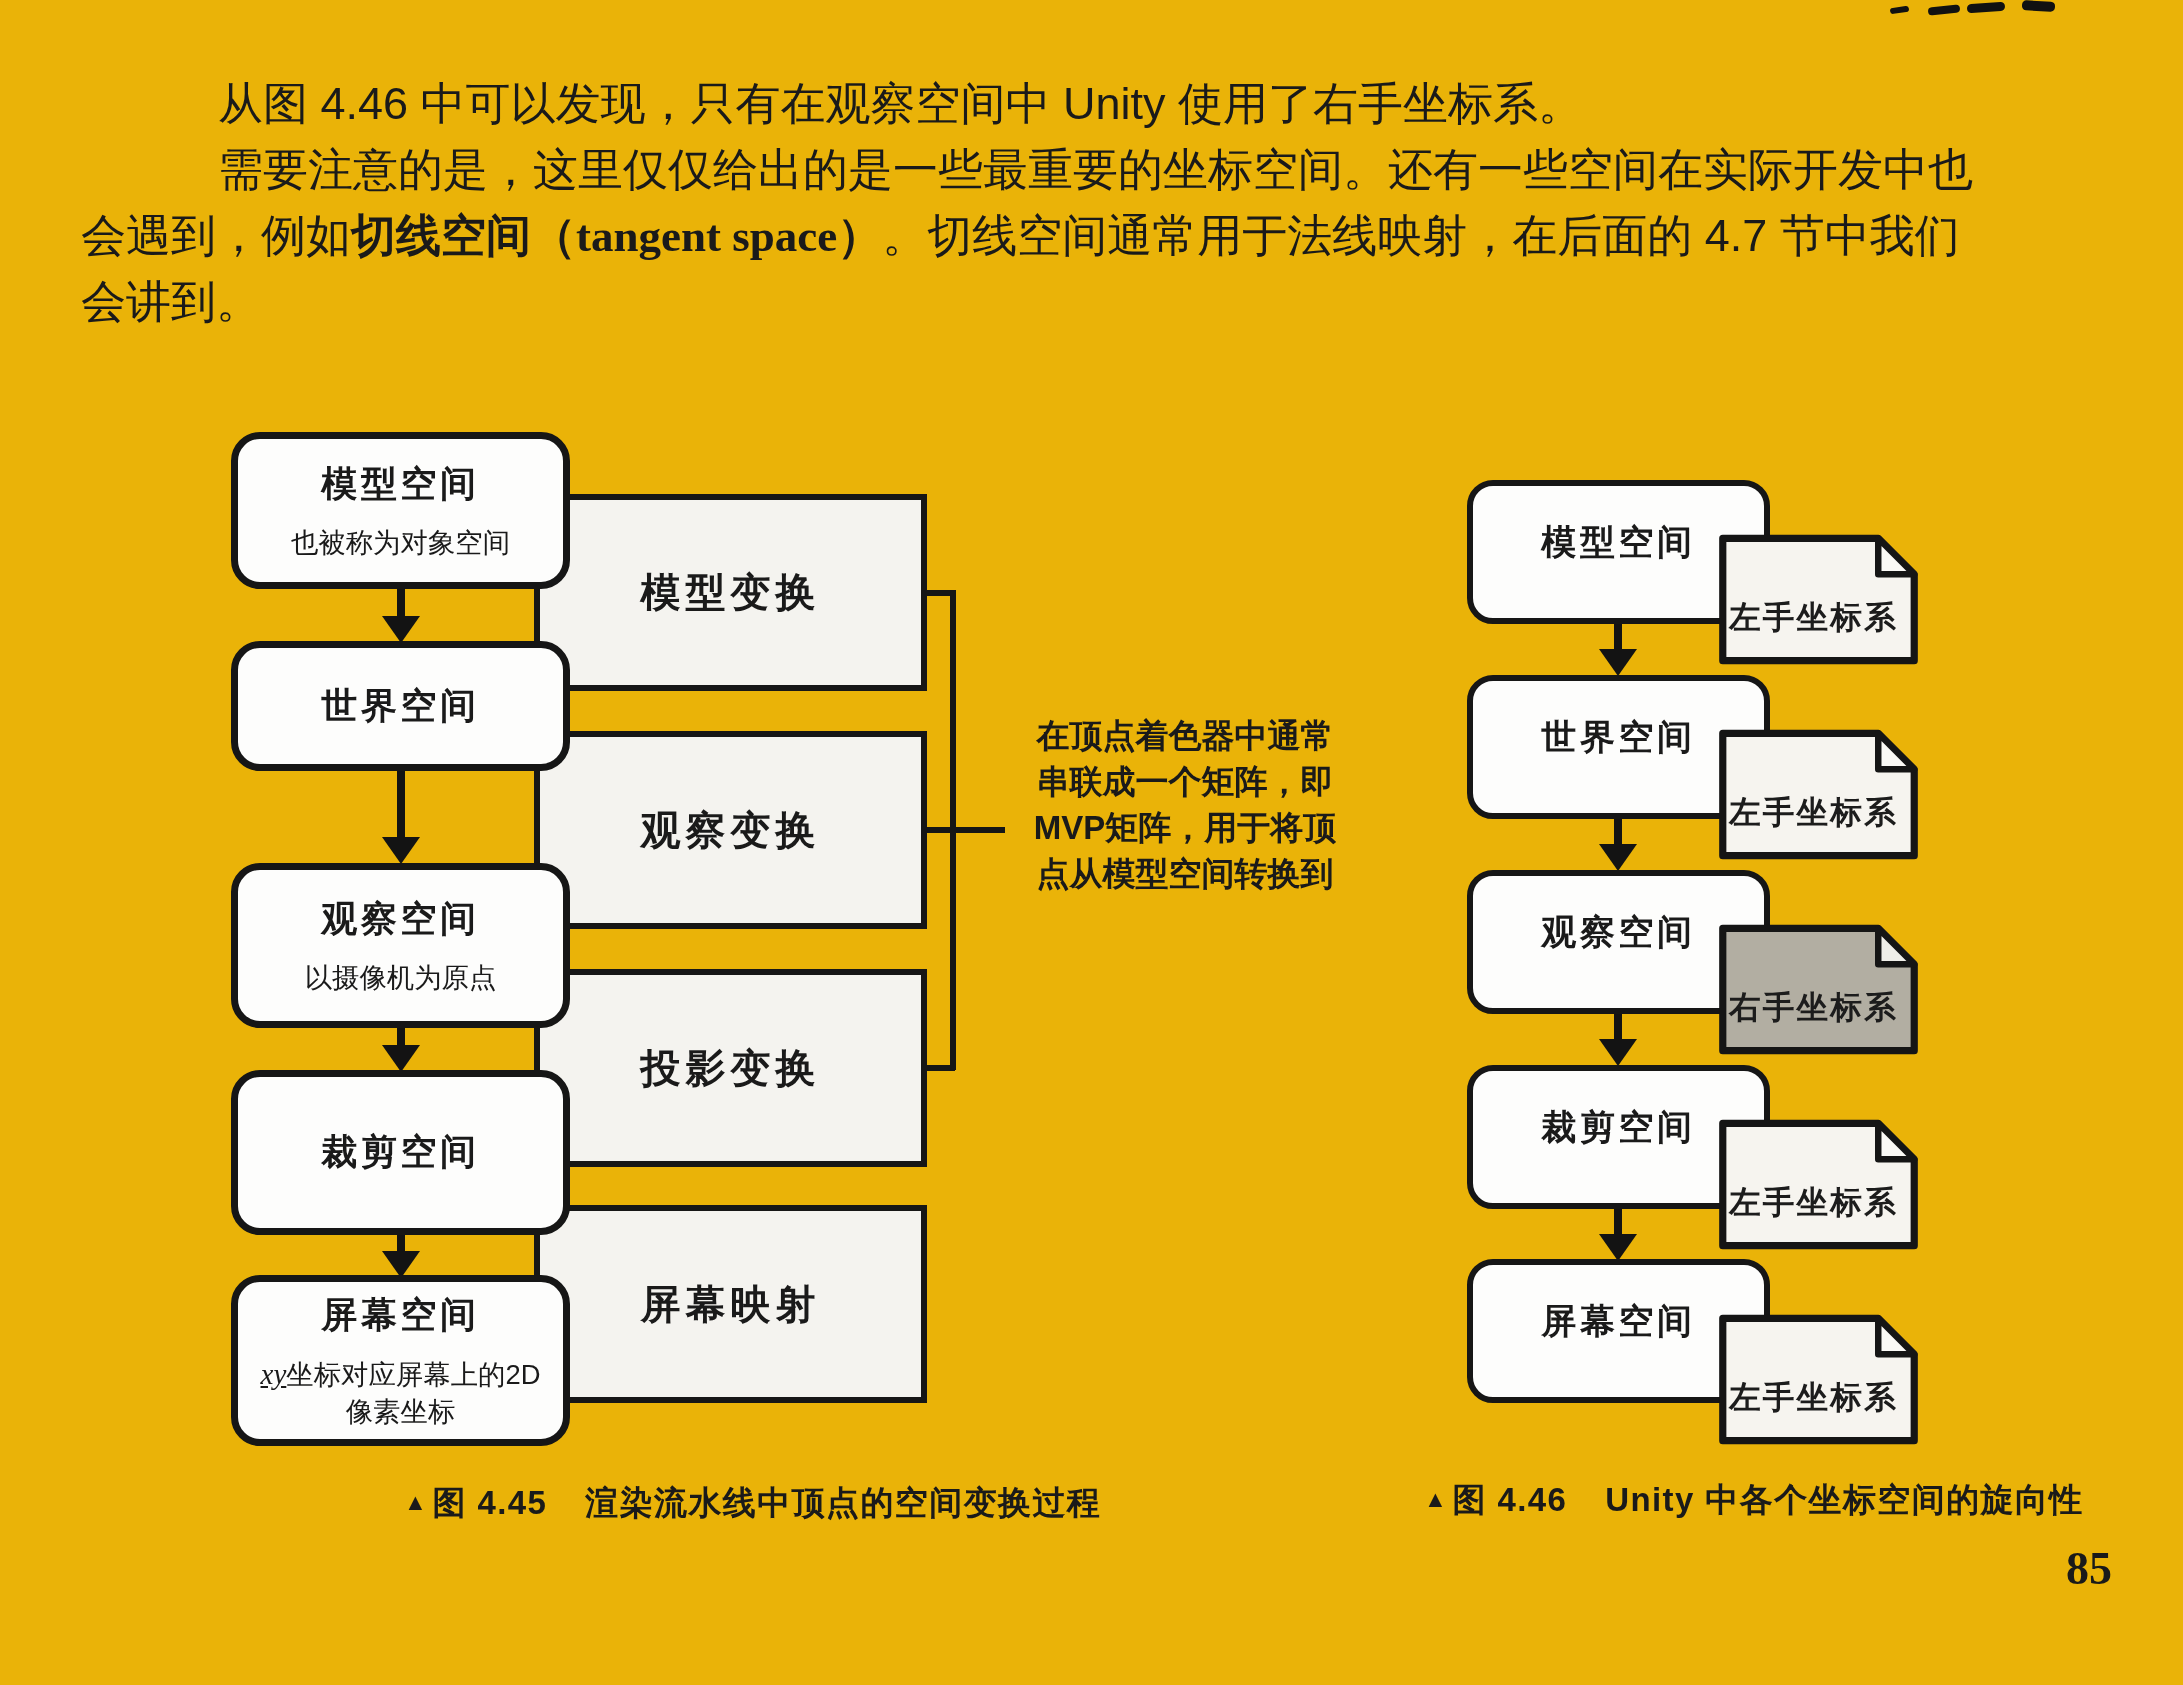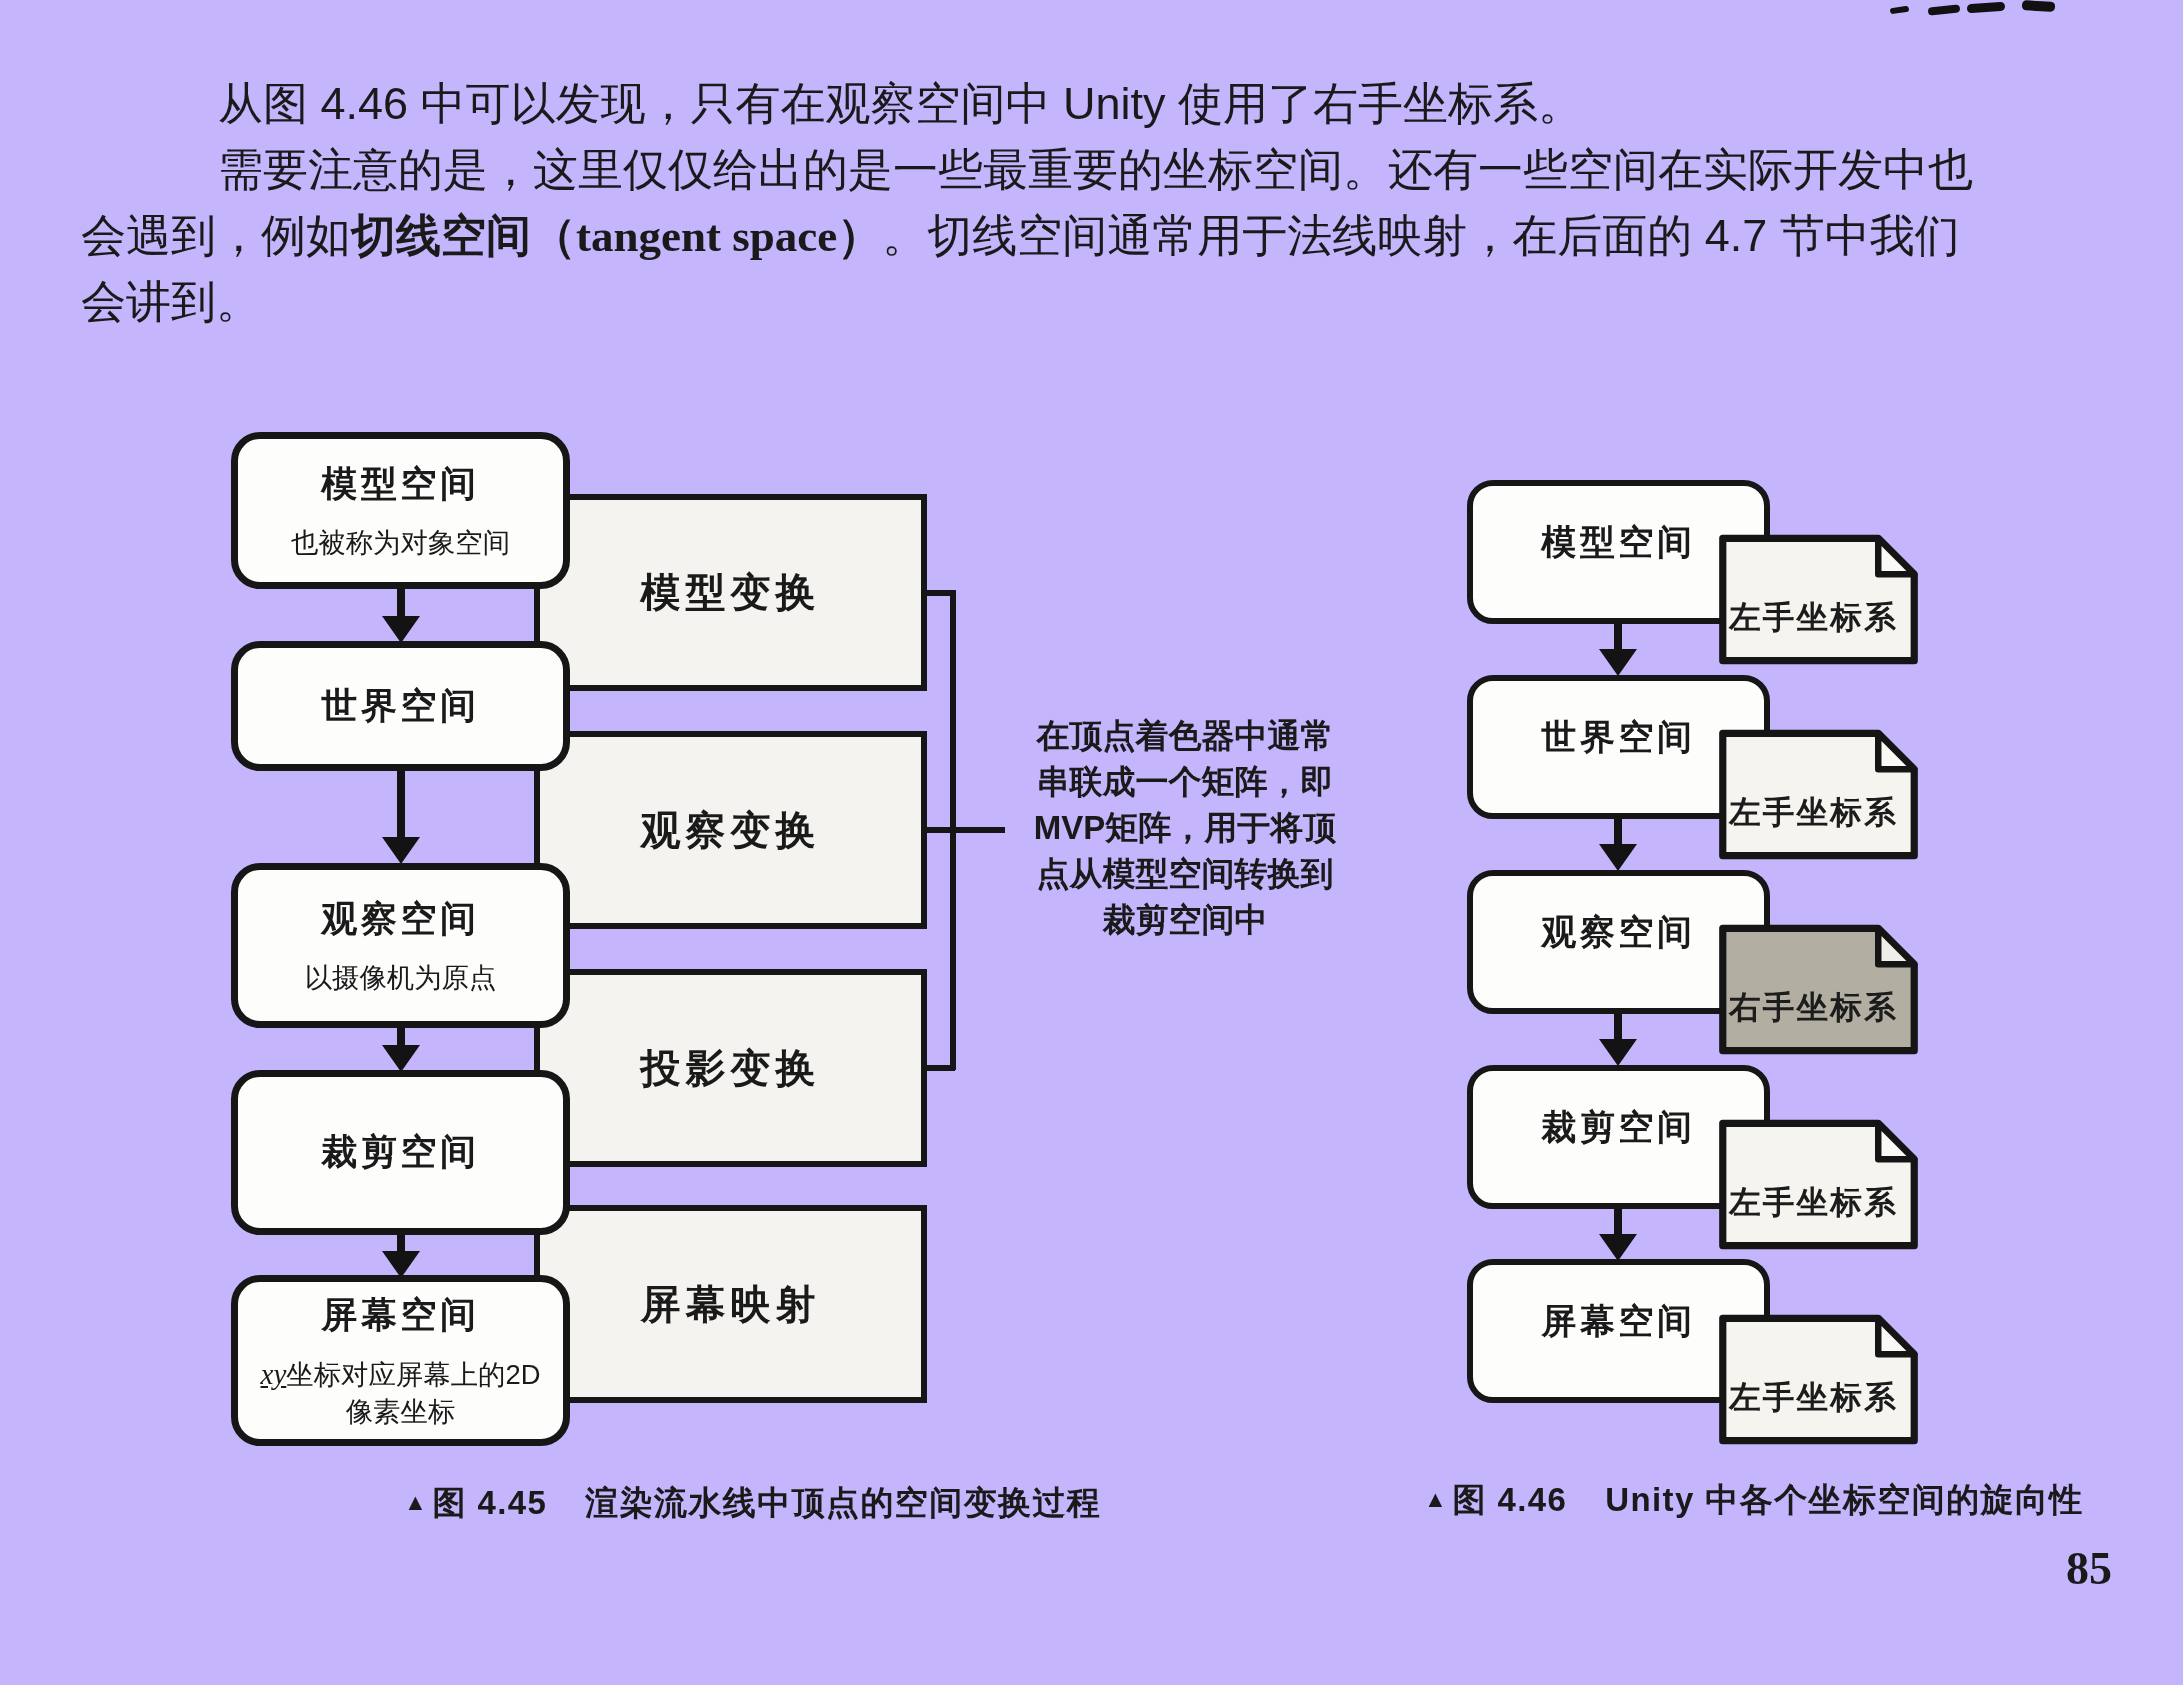--- a/index.html
+++ b/index.html
@@ -1,16 +1,16 @@
 <!DOCTYPE html>
 <html style="font-size:11.5px"><head>
 <meta charset="utf-8">
 <style>
   html,body{margin:0;padding:0;background:#e8e8e6;}
-  #page{position:relative;width:2183px;height:1686px;background:#c4b5fd;overflow:hidden;
+  #page{position:relative;width:2183px;height:1686px;background:#eab308;overflow:hidden;
         font-family:"Liberation Sans","DejaVu Sans",sans-serif;color:#1a1a1a;}
 
   
   .bodytext{position:absolute;left:81px;top:71px;width:1978px;font-size:45px;line-height:66px;}
   .bodytext .ln{white-space:nowrap;}
   .indent{padding-left:137px;}
   .embold{font-weight:700;}
   .embold .latin{font-family:"Liberation Serif","DejaVu Serif",serif;}
 
   
@@ -82,21 +82,20 @@
   <div class="cline" style="left:926px;top:590px;width:29px;height:5.8px;"></div>
   <div class="cline" style="left:926px;top:1065px;width:29px;height:5.8px;"></div>
   <div class="cline" style="left:950px;top:590px;width:5.8px;height:480px;"></div>
   <div class="cline" style="left:926px;top:827px;width:79px;height:5.8px;"></div>
 
   <div class="mvpnote">
     <div>在顶点着色器中通常</div>
     <div>串联成一个矩阵，即</div>
     <div>MVP矩阵，用于将顶</div>
     <div>点从模型空间转换到</div>
-    <div>裁剪空间中</div>
   </div>
 
   <div class="sbox" style="left:231px;top:432px;width:339px;height:157px;">
     <div class="t">模型空间</div>
     <div class="s">也被称为对象空间</div>
   </div>
   <div class="sbox" style="left:231px;top:641px;width:339px;height:130px;">
     <div class="t">世界空间</div>
   </div>
   <div class="sbox" style="left:231px;top:863px;width:339px;height:165px;">

